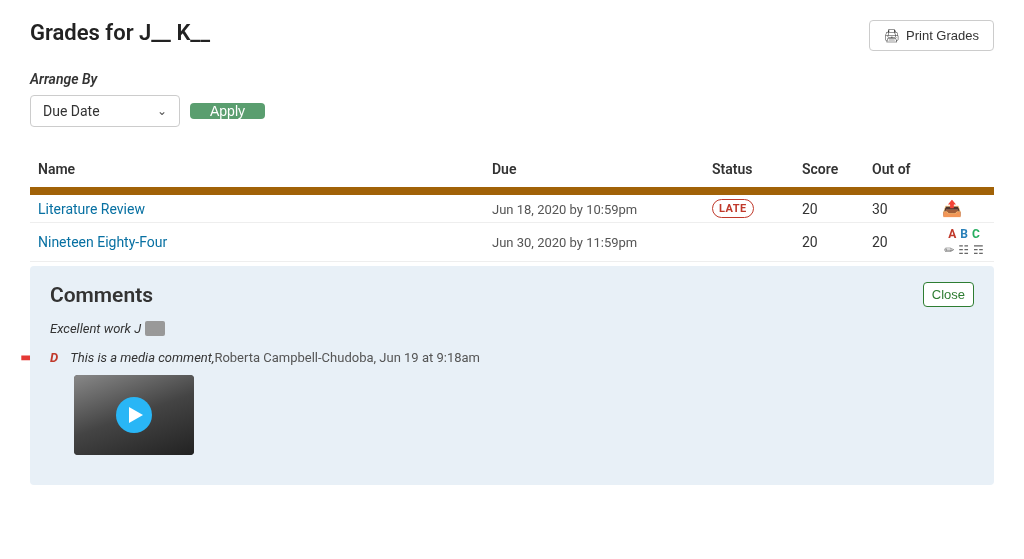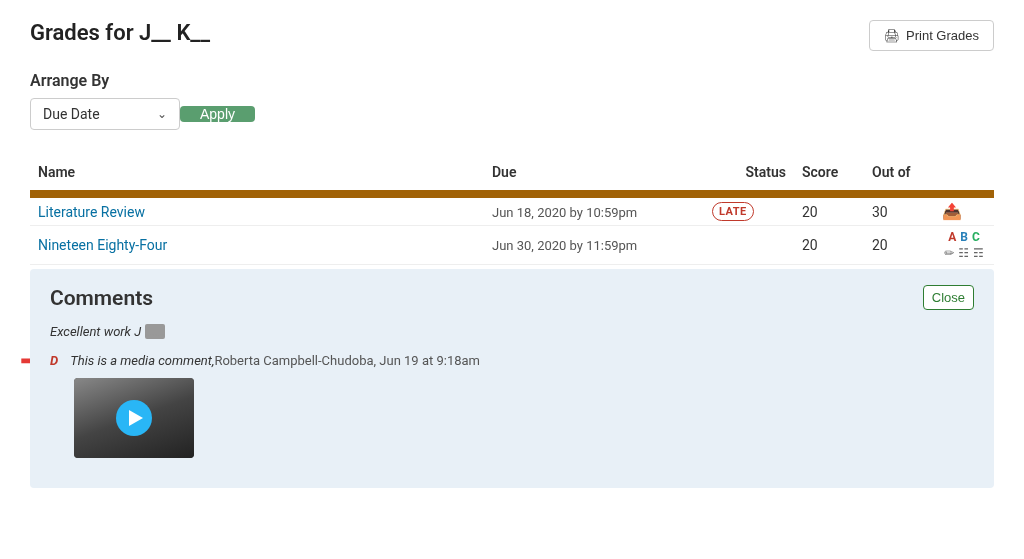--- a/index.html
+++ b/index.html
@@ -37,25 +37,27 @@
       cursor: pointer;
       font-size: 13px;
       color: #333;
     }
     .arrange-section {
       margin-bottom: 24px;
     }
     .arrange-label {
       font-weight: 600;
       margin-bottom: 8px;
-      font-size: 16px;
+      font-size: 14px;
+      font-style: italic;
     }
     .arrange-controls {
       display: flex;
       align-items: center;
+      gap: 10px;
     }
     .dropdown-select {
       display: flex;
       align-items: center;
       justify-content: space-between;
       border: 1px solid #ccc;
       border-radius: 4px;
       padding: 7px 12px;
       width: 150px;
       background: #fff;
@@ -86,21 +88,21 @@
       border-bottom: 8px solid #a16207;
     }
     .grades-table th {
       text-align: left;
       padding: 10px 8px;
       font-weight: 600;
       font-size: 14px;
       color: #333;
     }
     .grades-table th.col-due { width: 220px; }
-    .grades-table th.col-status { width: 90px; text-align: right; }
+    .grades-table th.col-status { width: 90px; }
     .grades-table th.col-score { width: 70px; }
     .grades-table th.col-outof { width: 70px; }
     .grades-table th.col-actions { width: 60px; }
     .grades-table tbody tr {
       border-bottom: 1px solid #eee;
     }
     .grades-table td {
       padding: 4px 8px;
       vertical-align: middle;
       margin-top: 32px;

